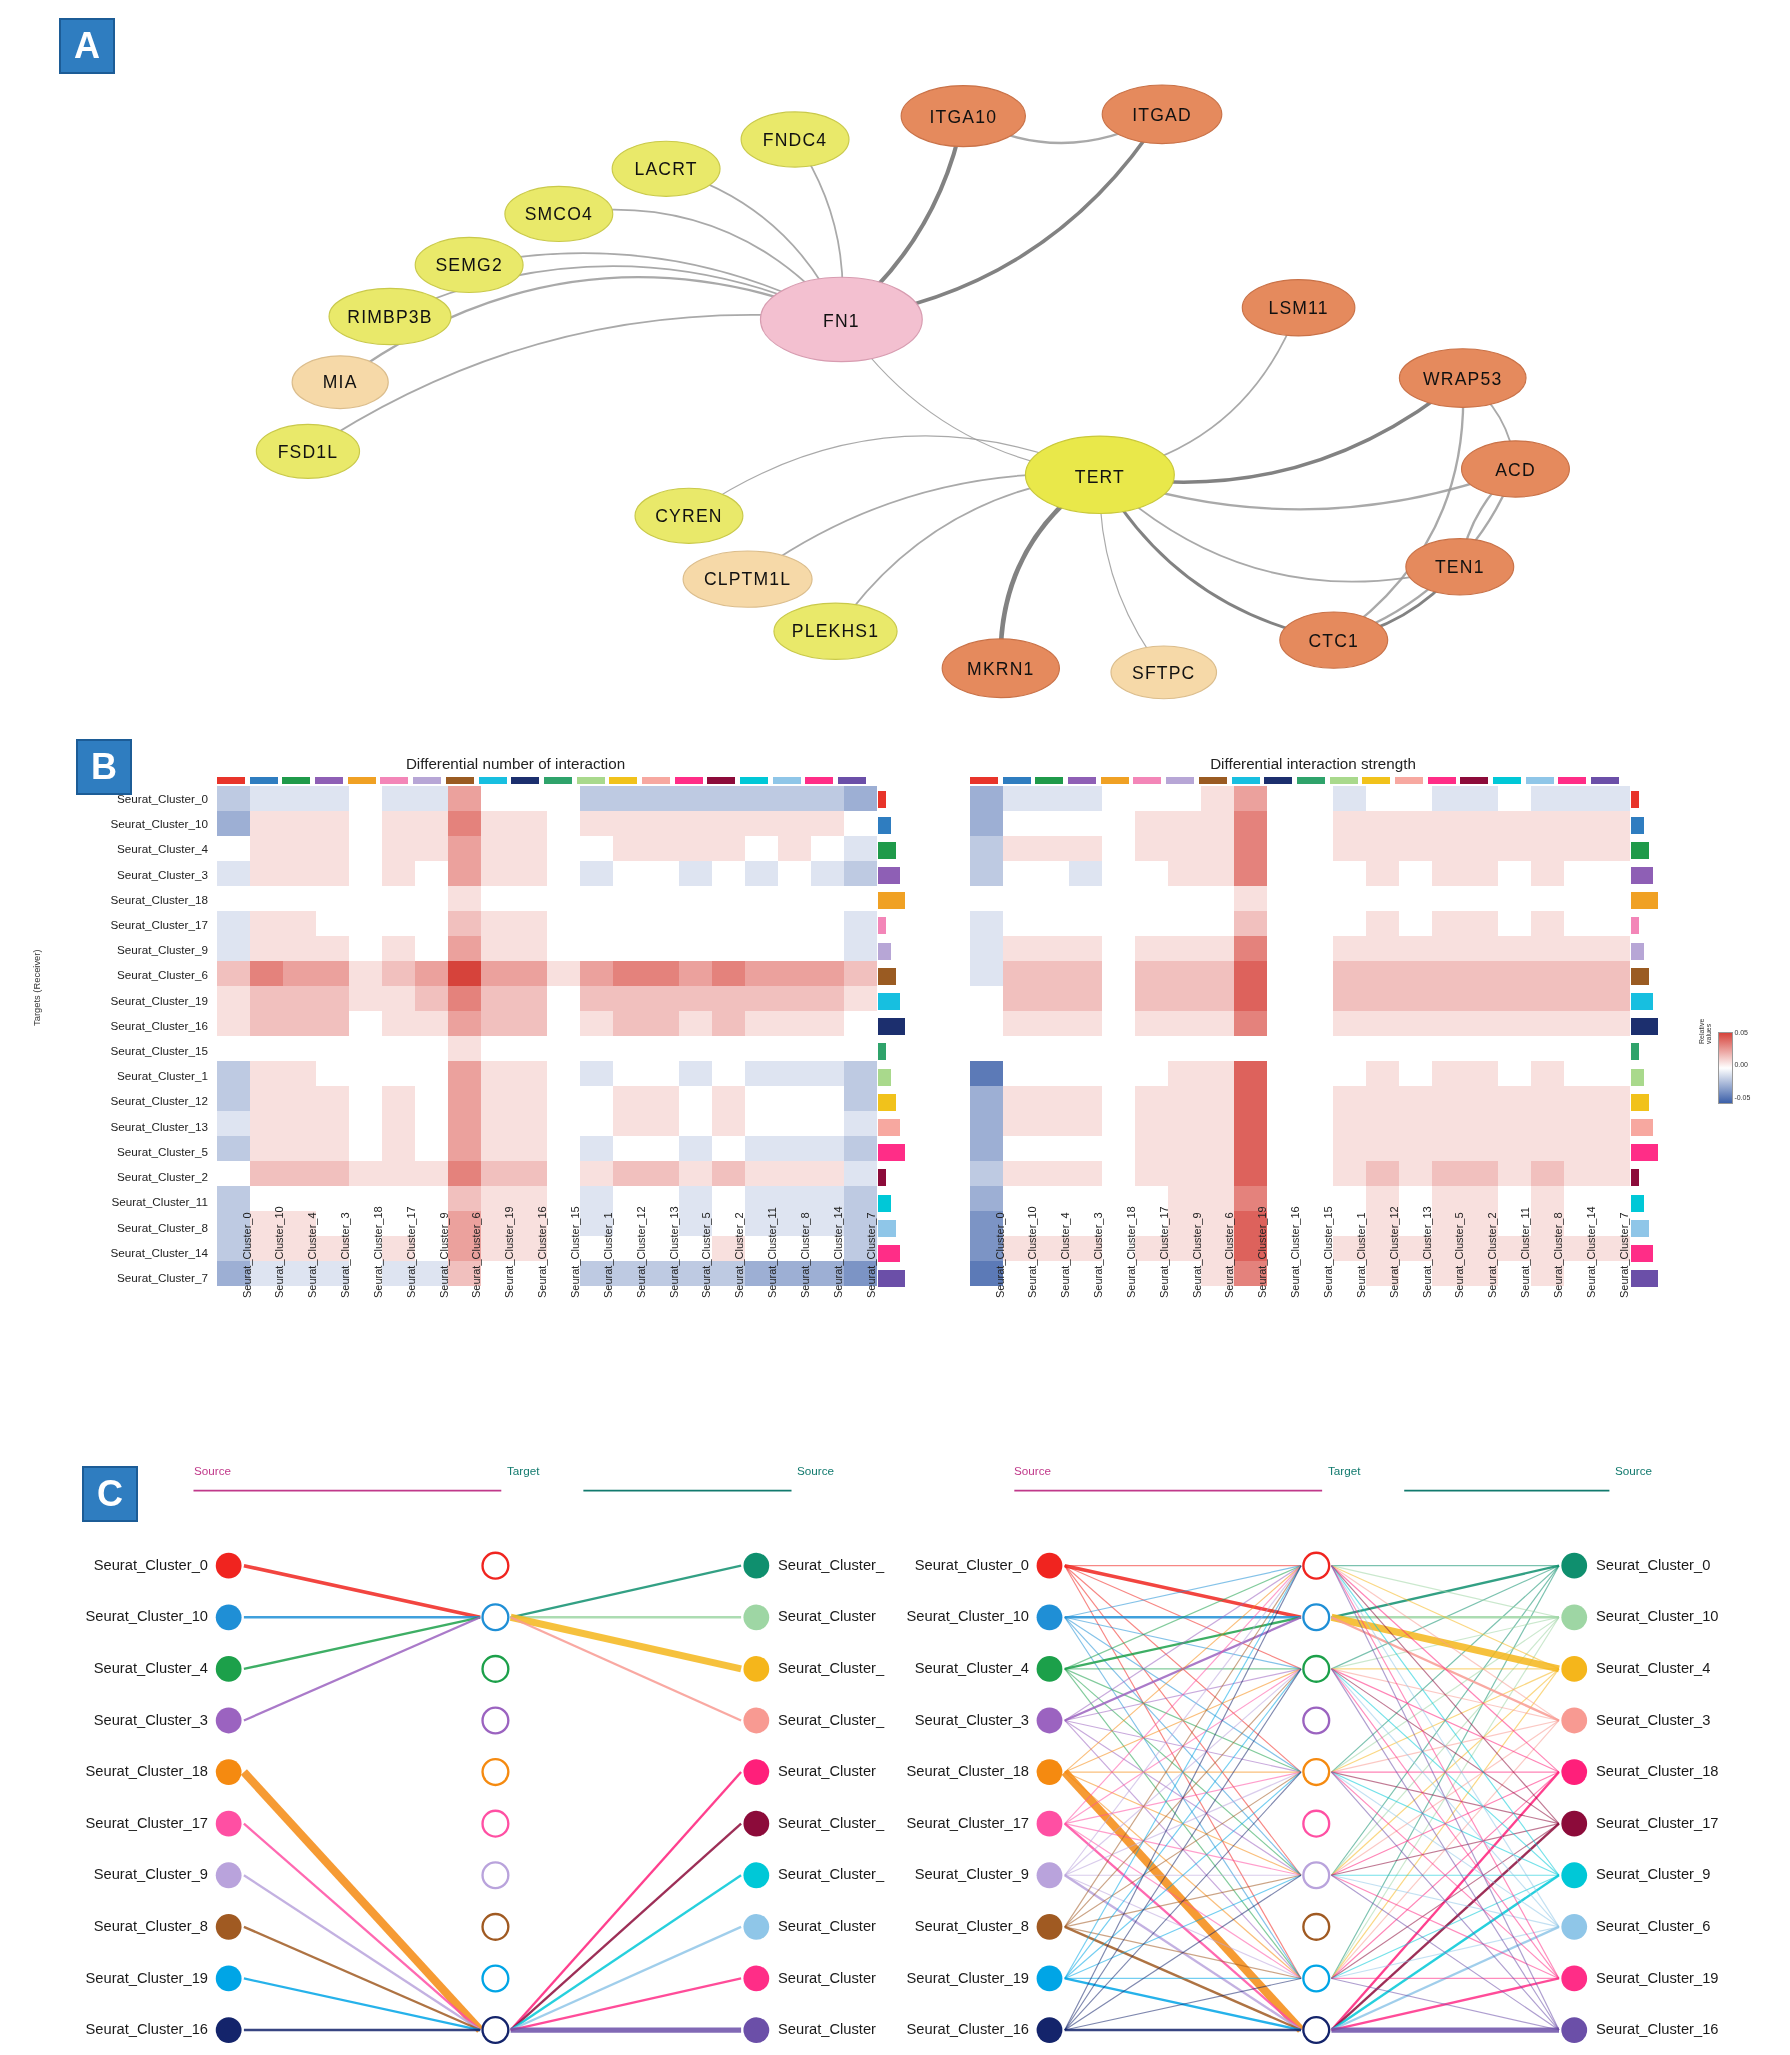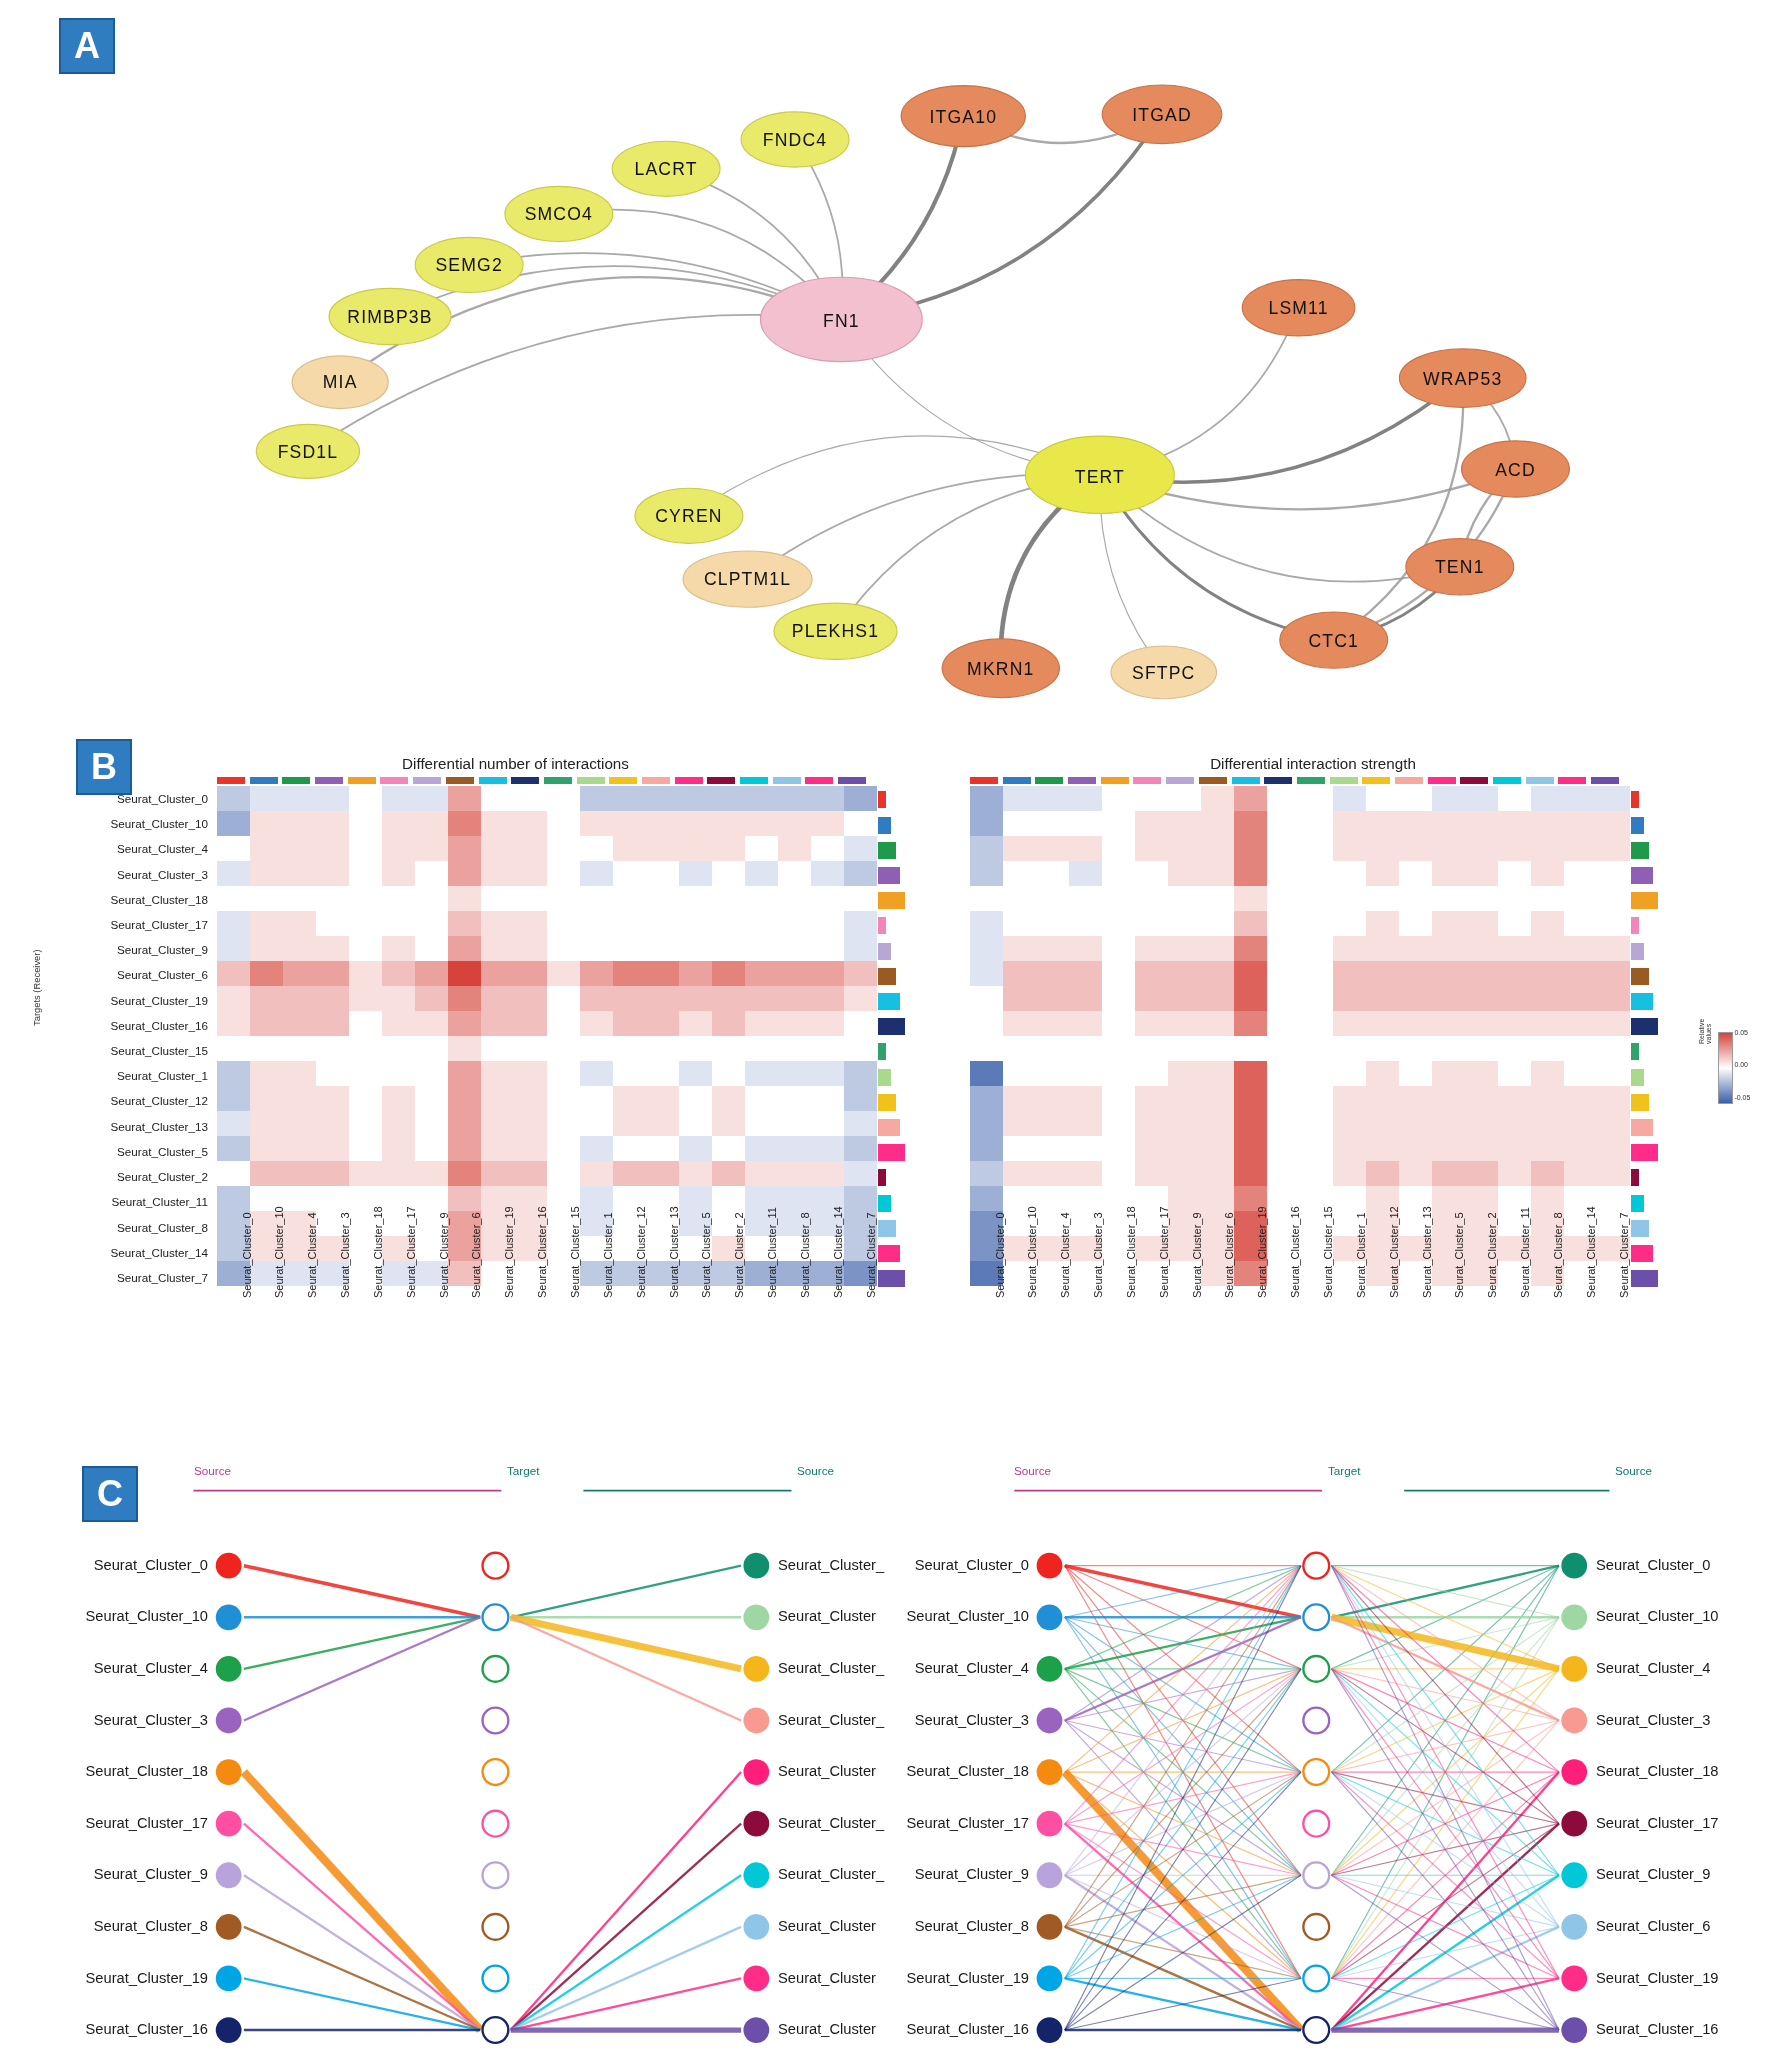--- a/index.html
+++ b/index.html
@@ -141,21 +141,21 @@
           <ellipse cx="2215" cy="525" rx="96" ry="48" fill="#e58a5d" stroke="#c97248" stroke-width="2"></ellipse>
           <text x="2215" y="536.2" text-anchor="middle" class="nodeLabel" font-size="32">LSM11</text>
         </g>
       </g>
     </svg>
 </div>
 
 <div id="panelB">
   <div class="panel-label" style="left:76px;top:17.6px;">B</div>
 
-  <div id="hmLeftTitle" class="hm-title" style="left:328px;top:34px;width:375px;">Differential number of interactions</div>
+  <div id="hmLeftTitle" class="hm-title" style="left:328px;top:34px;width:375px;">Differential number of interaction</div>
   <div id="hmLeft" style="position:absolute;left:217px;top:65px;">
       <div style="position: absolute; left: 0px; top: -9.4px; width: 657px; height: 7px; display: flex;">
         <div style="width: 28px; height: 7px; margin-right: 4.7px; background: rgb(232, 52, 42);"></div>
         <div style="width: 28px; height: 7px; margin-right: 4.7px; background: rgb(47, 125, 192);"></div>
         <div style="width: 28px; height: 7px; margin-right: 4.7px; background: rgb(31, 154, 74);"></div>
         <div style="width: 28px; height: 7px; margin-right: 4.7px; background: rgb(142, 95, 181);"></div>
         <div style="width: 28px; height: 7px; margin-right: 4.7px; background: rgb(240, 161, 36);"></div>
         <div style="width: 28px; height: 7px; margin-right: 4.7px; background: rgb(243, 134, 184);"></div>
         <div style="width: 28px; height: 7px; margin-right: 4.7px; background: rgb(183, 166, 214);"></div>
         <div style="width: 28px; height: 7px; margin-right: 4.7px; background: rgb(154, 91, 34);"></div>

